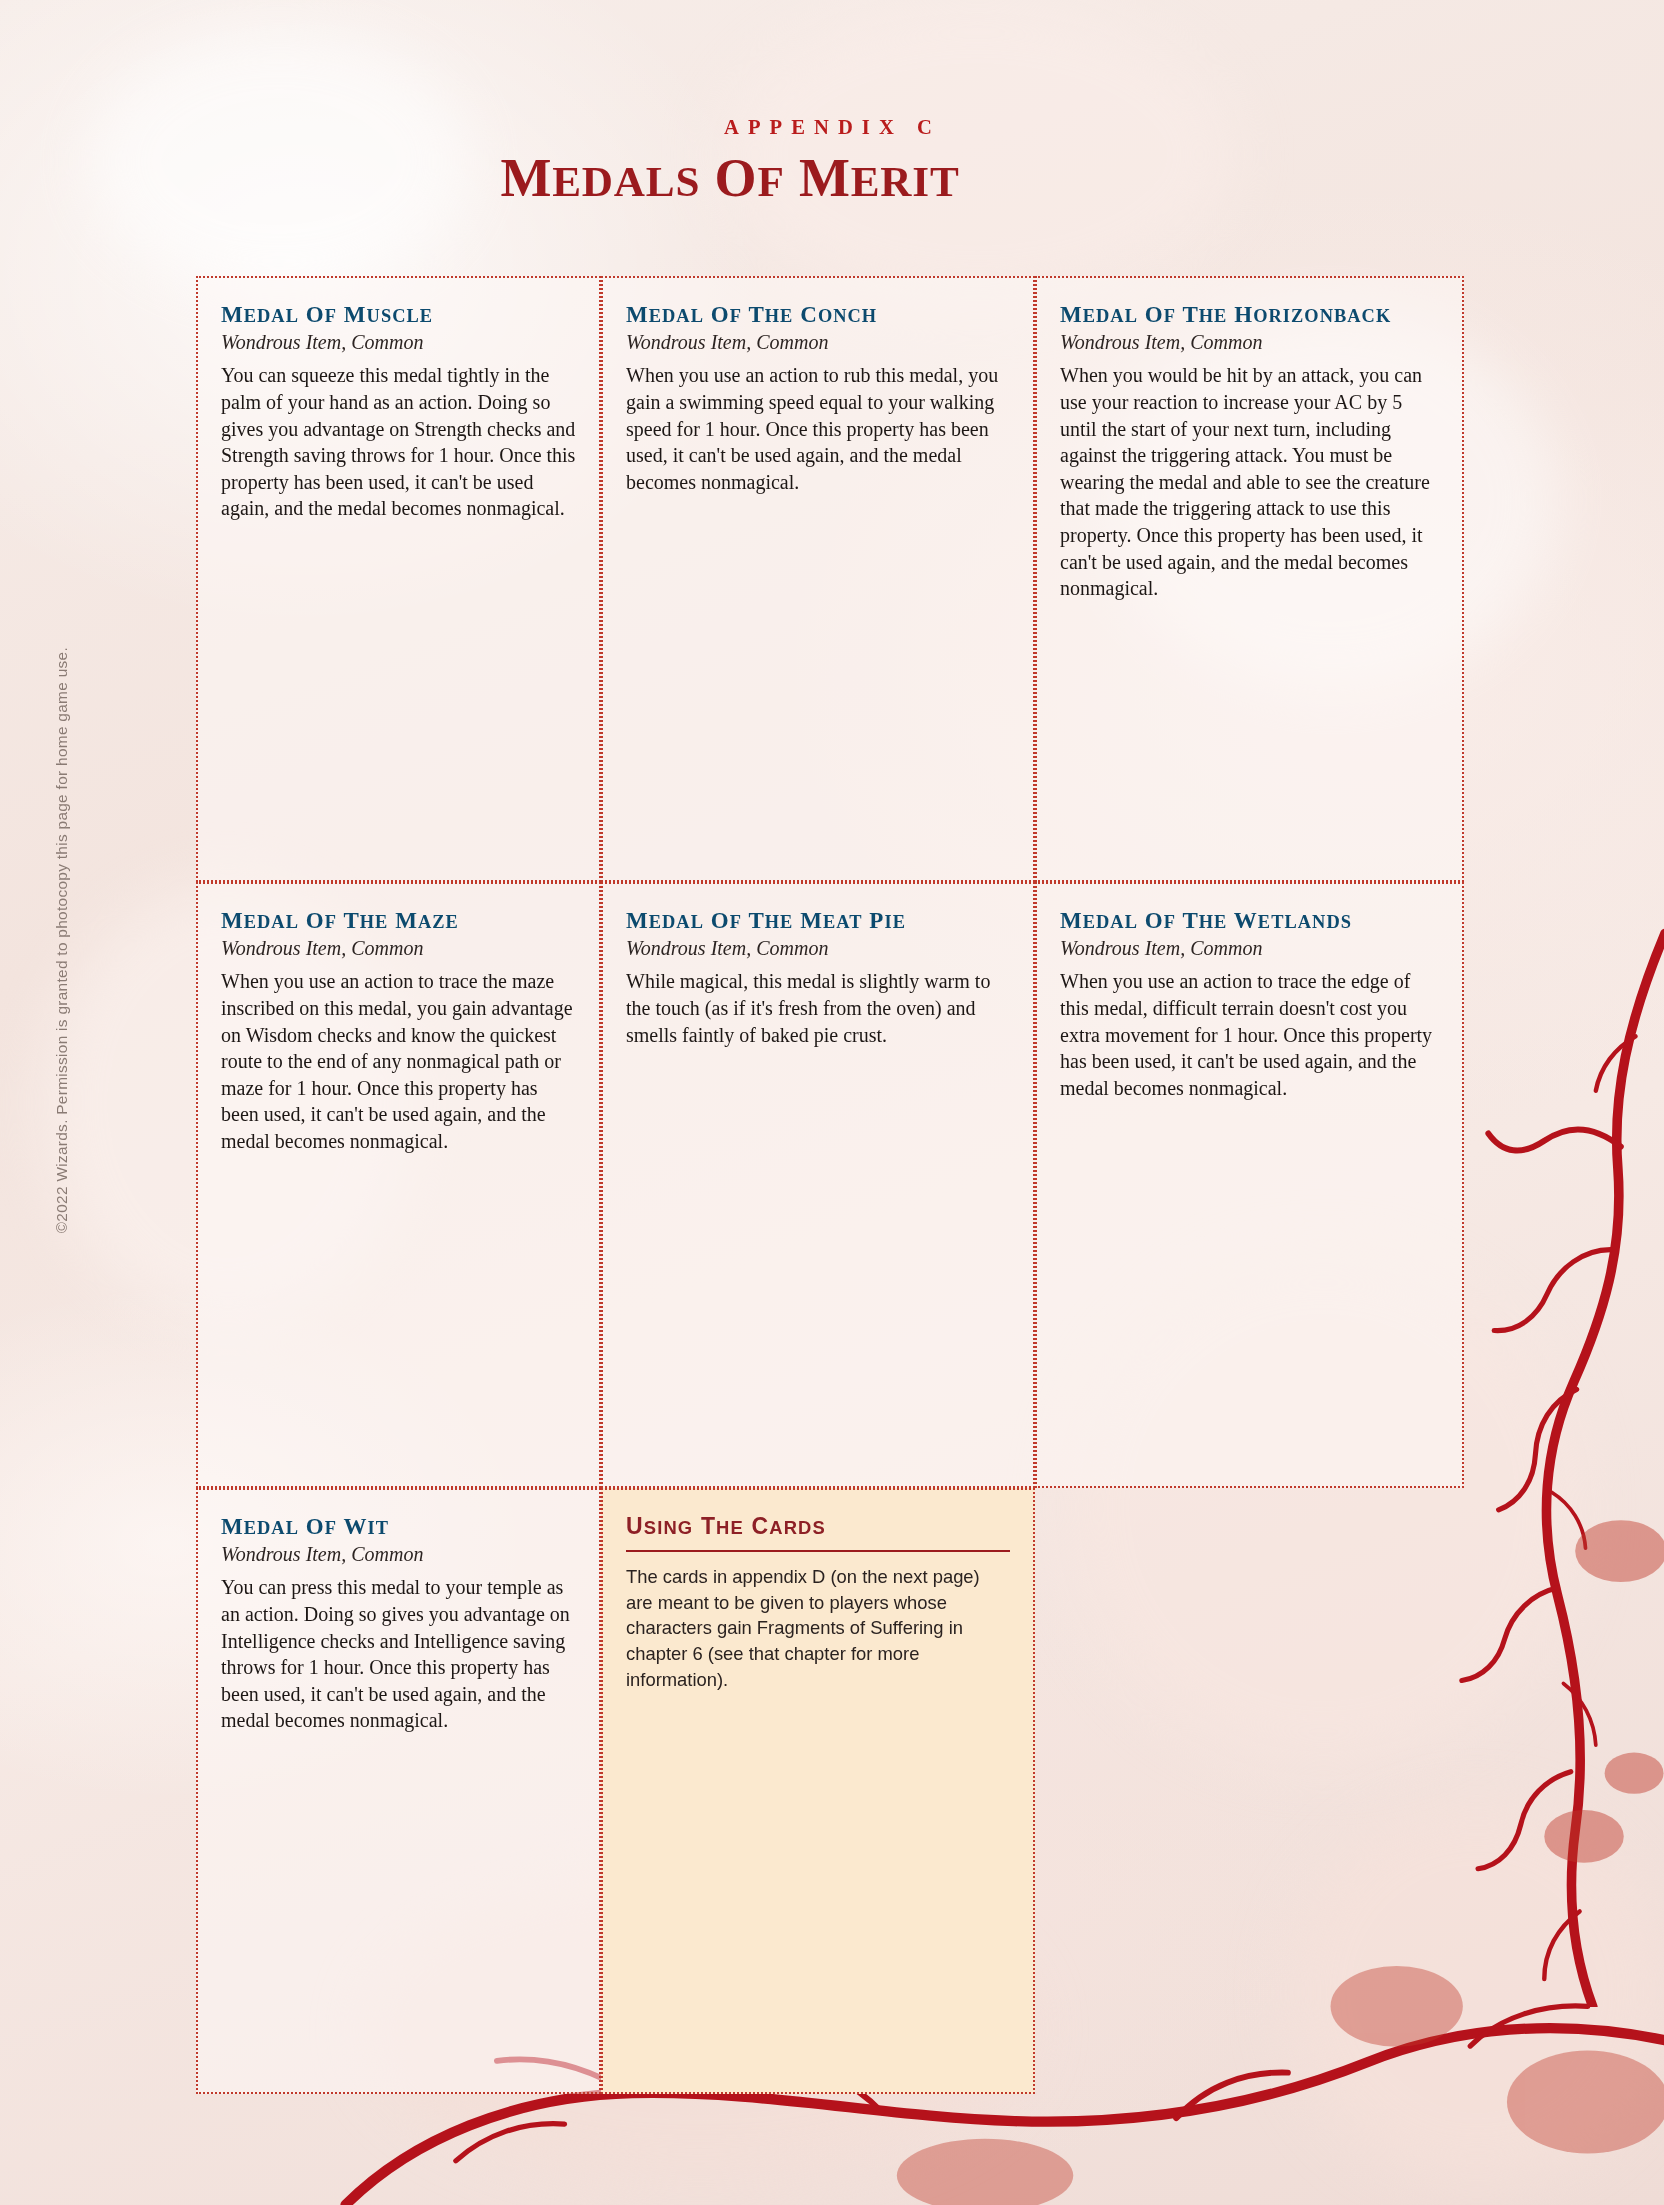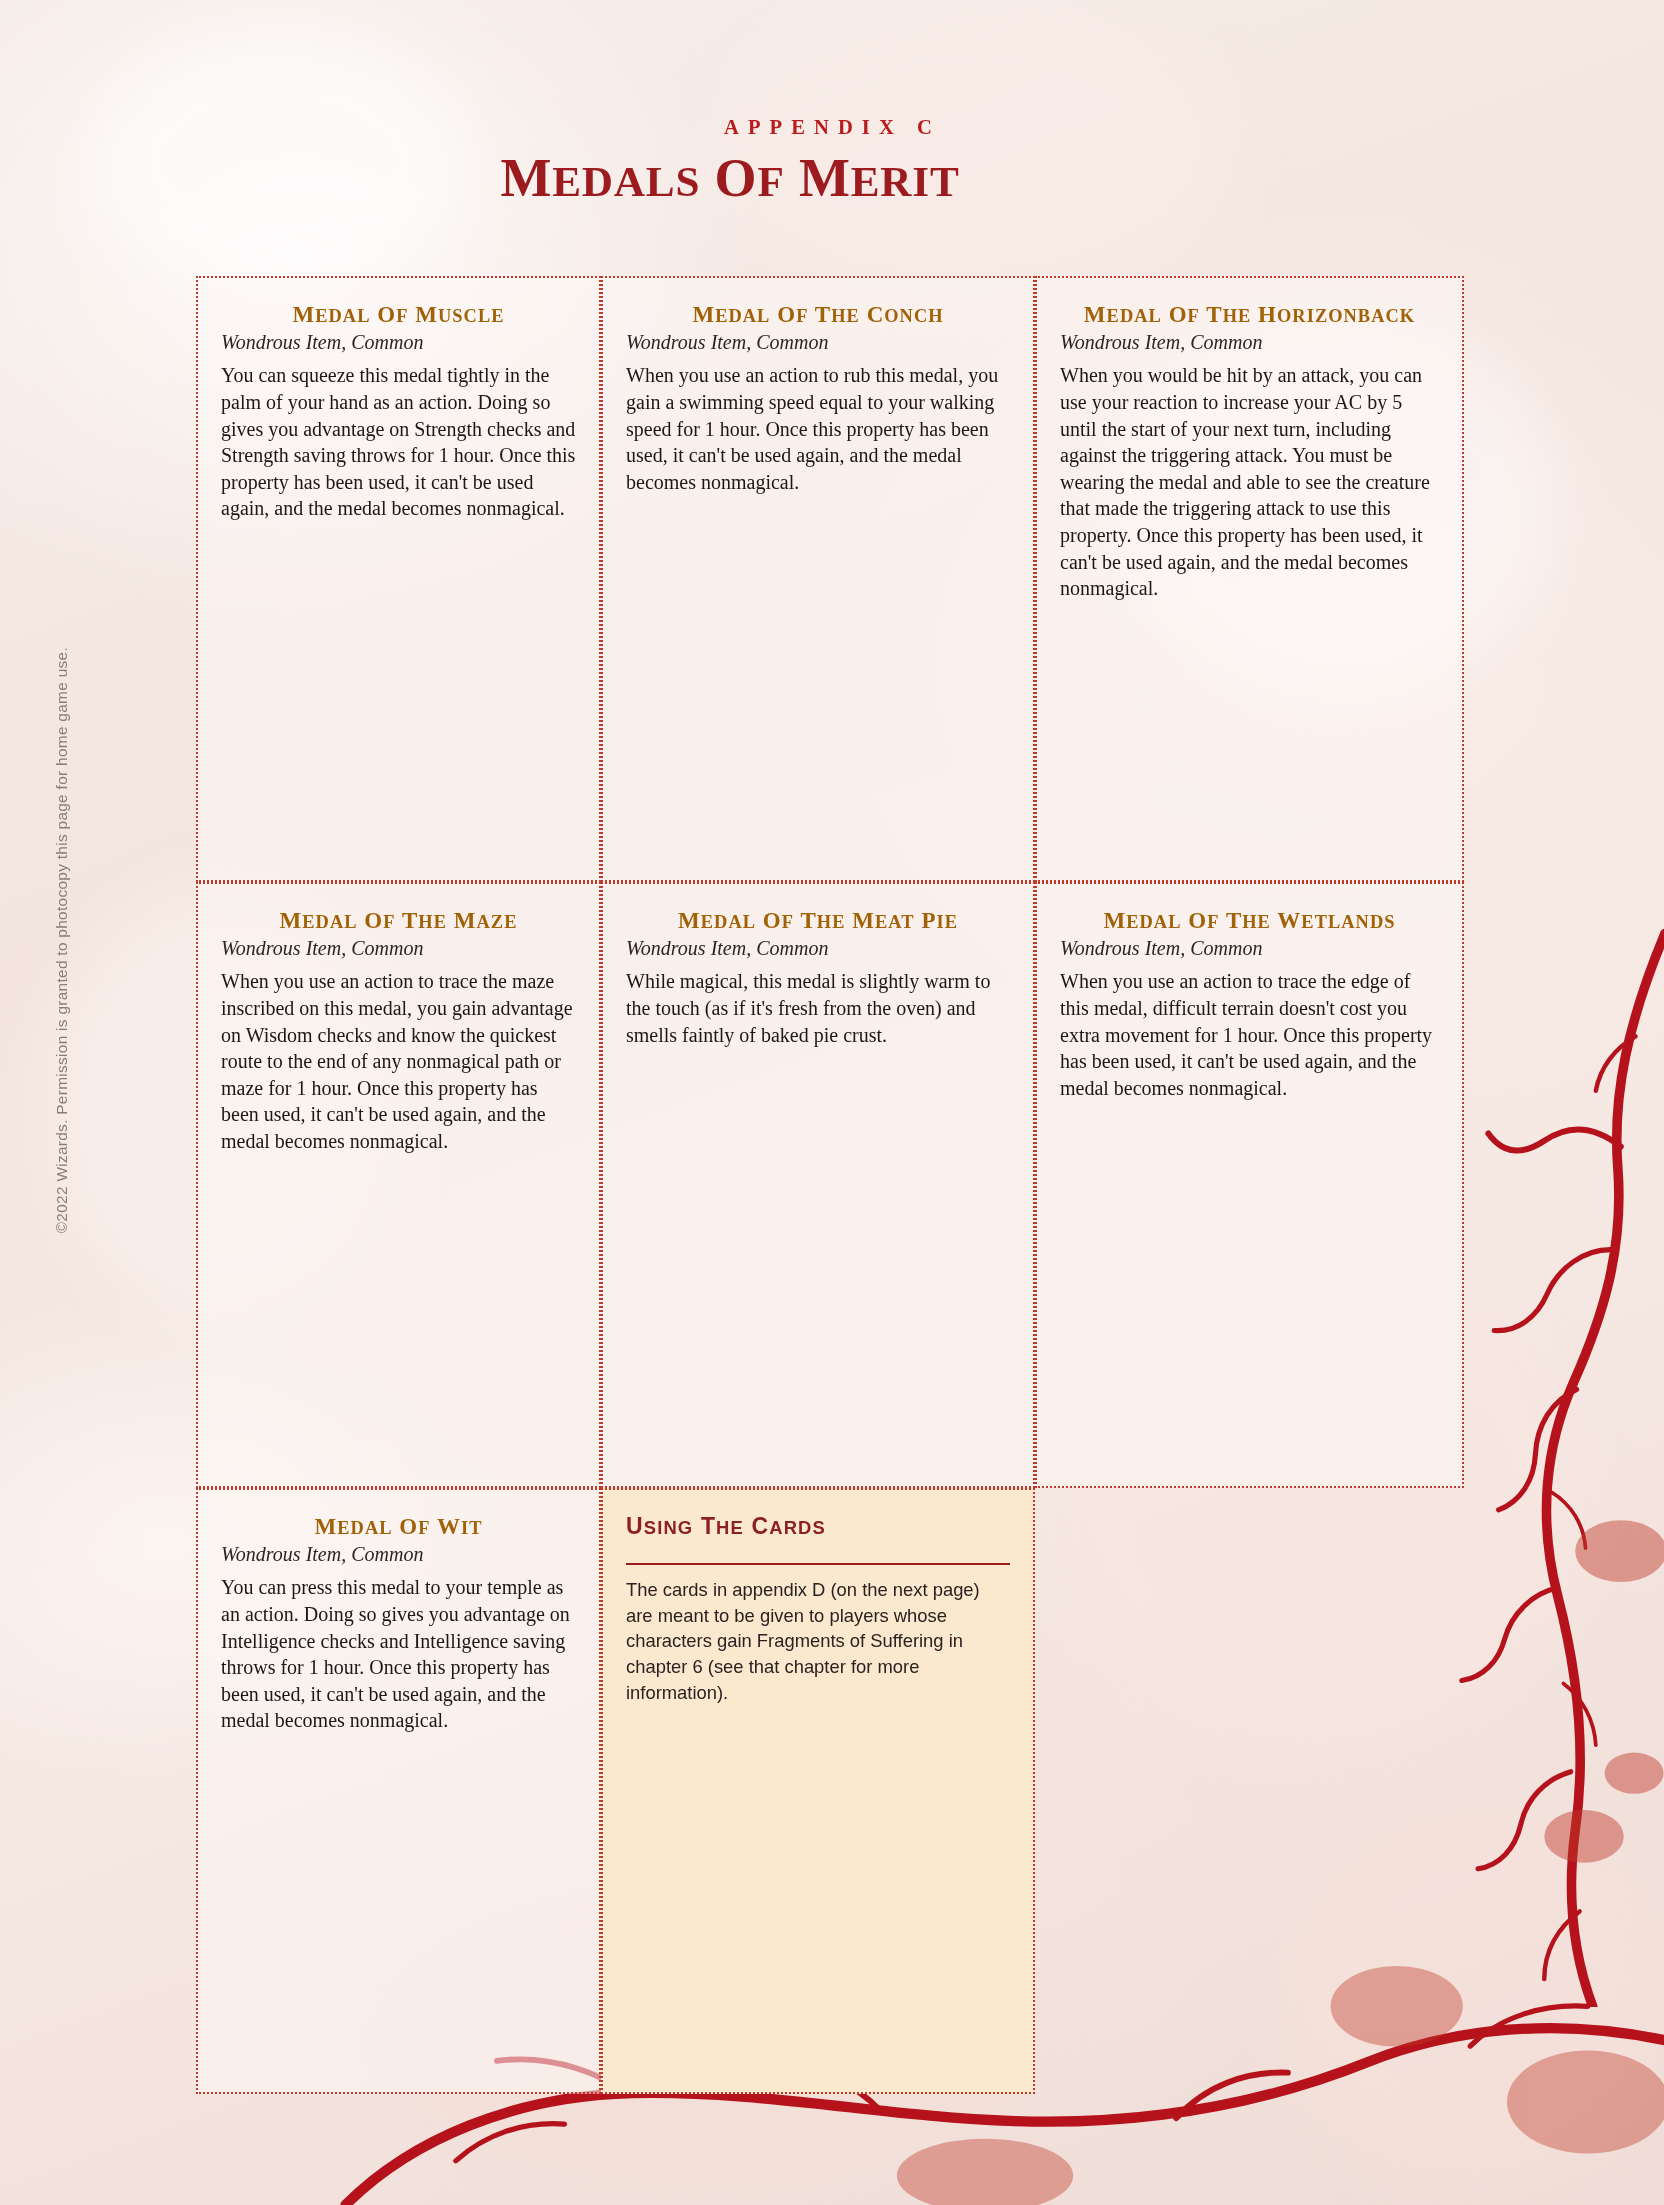--- a/index.html
+++ b/index.html
@@ -119,24 +119,23 @@
     content: "";
     position: absolute;
     inset: 0;
     border: 2.9px dotted #c0392b;
     pointer-events: none;
   }
   .card-title {
     font-family: "Liberation Serif", serif;
     font-size: 23px;
     font-weight: bold;
-    color: #a16207;
+    color: #0c4a6e;
     letter-spacing: .045em;
     line-height: 1.22;
-    text-align: center;
   }
   .card-sub {
     font-family: "Liberation Serif", serif;
     font-style: italic;
     font-size: 20px;
     color: #2c2422;
     margin-top: 1.5px;
     margin-bottom: 8.8px;
   }
   .card-body p {
@@ -152,21 +151,21 @@
   
   .card.tan {
     background: #fbe9cf;
   }
   .tan-title {
     font-family: "Liberation Sans", sans-serif;
     font-size: 23px;
     font-weight: bold;
     color: #8d2026;
     letter-spacing: .05em;
-    padding-bottom: 23px;
+    padding-bottom: 10px;
     border-bottom: 2.2px solid #9b1b1e;
     margin-bottom: 11.8px;
   }
   .tan-body p {
     font-family: "Liberation Sans", sans-serif;
     font-size: 18.4px;
     line-height: 1.4;
     color: #2a2220;
     margin: 0 0 14.7px 0;
   }

